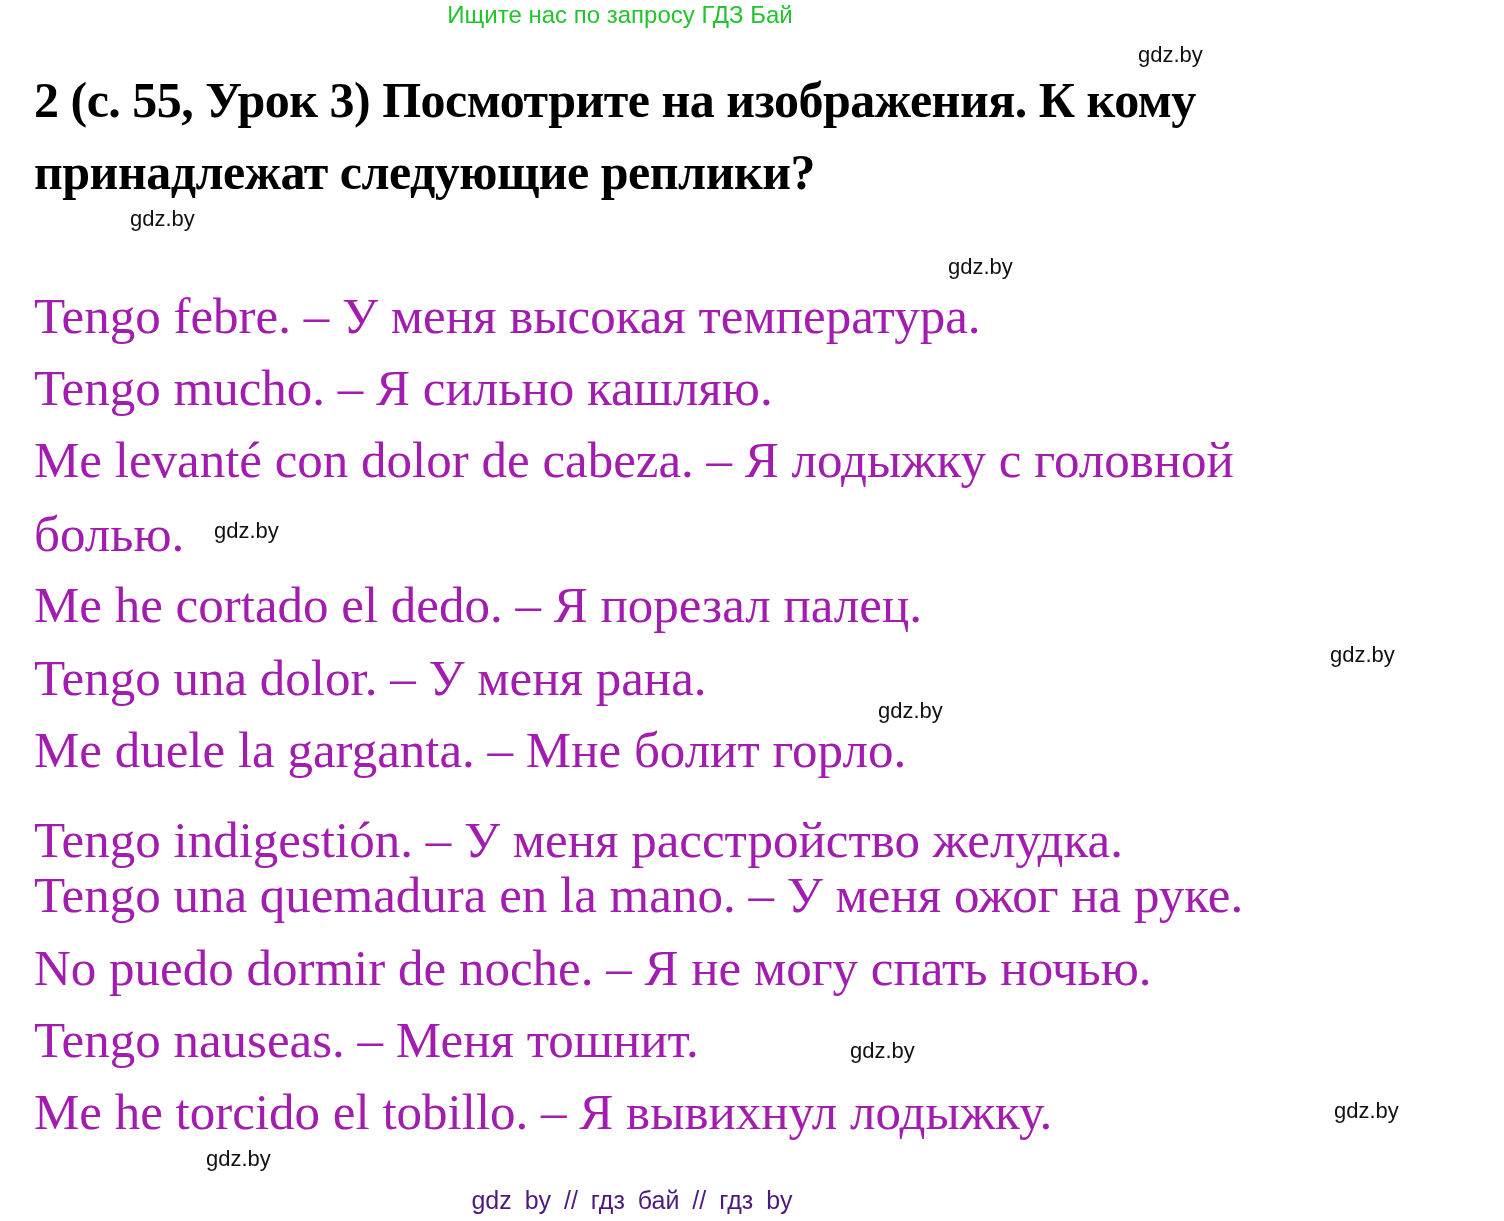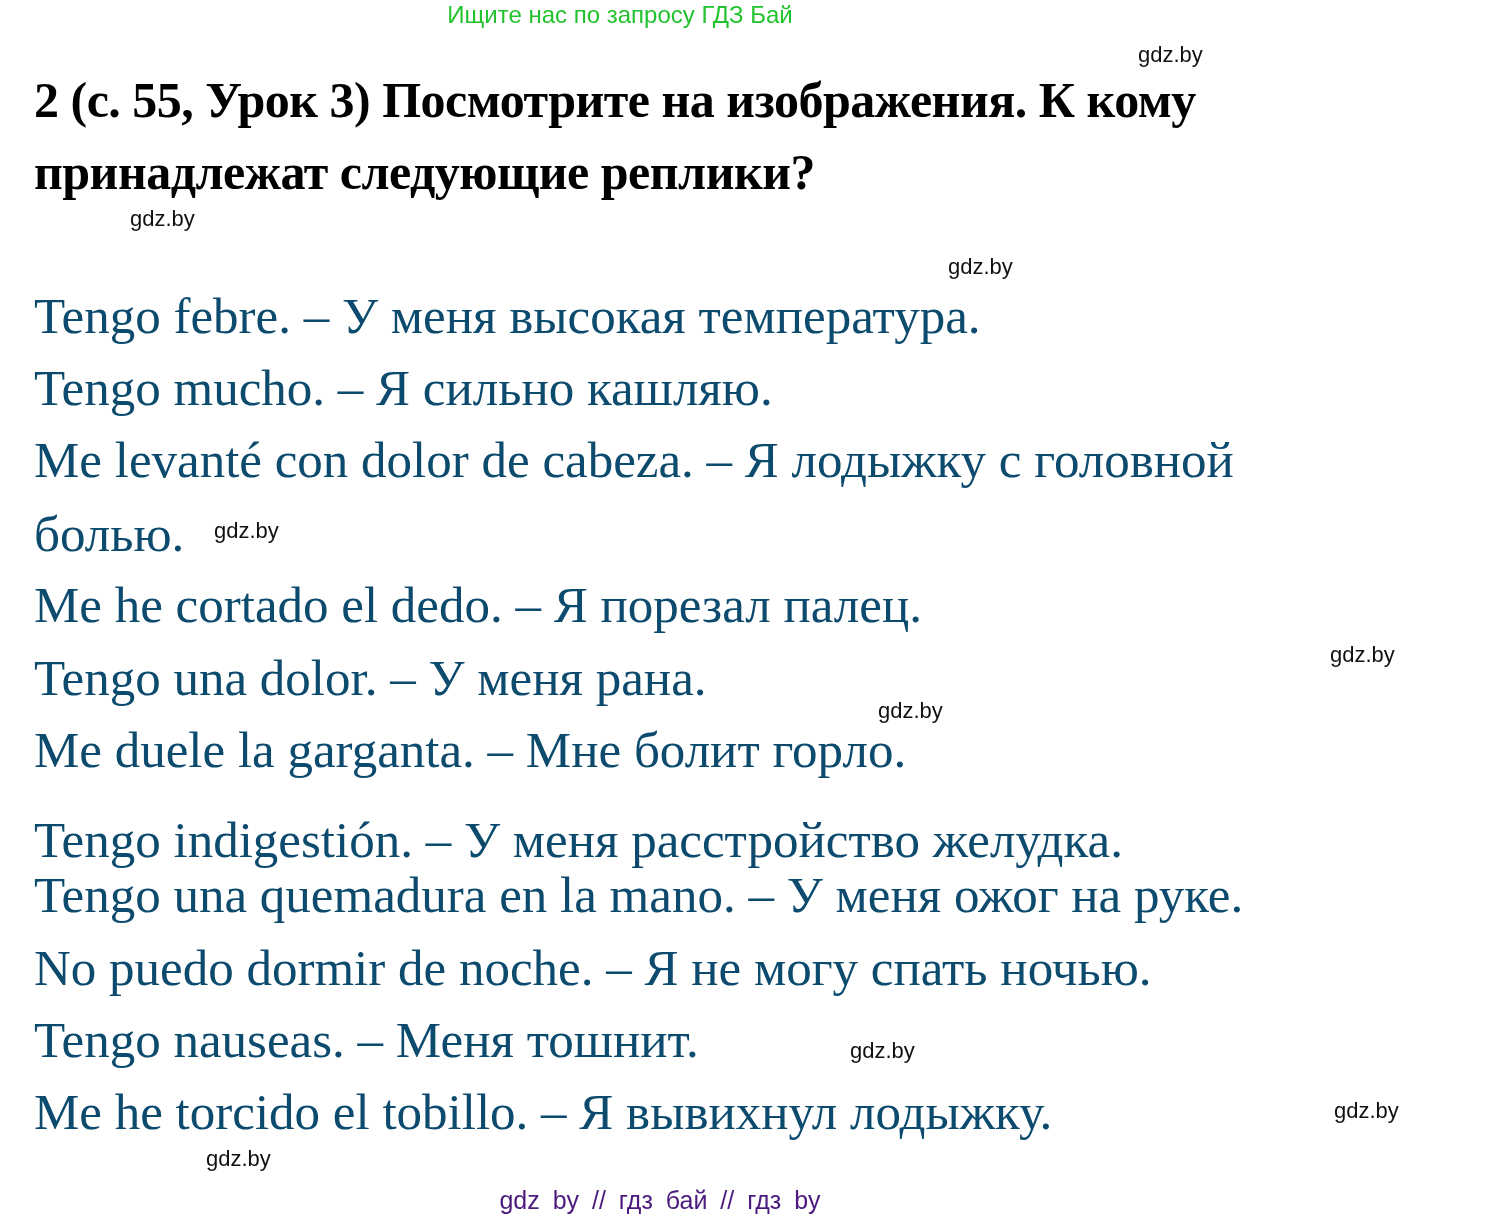--- a/index.html
+++ b/index.html
@@ -9,32 +9,31 @@
       font-family: "Liberation Sans", sans-serif; font-size: 24px; color: #22c32e;
       line-height: 30px;
     }
     .title {
       position: absolute; left: 34px; top: 64px; width: 1440px;
       font-family: "Liberation Serif", serif; font-weight: bold; font-size: 50px;
       line-height: 72px; color: #000; letter-spacing: -0.5px;
     }
     .line {
       position: absolute; left: 34px;
-      font-family: "Liberation Serif", serif; font-size: 51px; color: #0c4a6e;
+      font-family: "Liberation Serif", serif; font-size: 51px; color: #a21caf;
       line-height: 60px; white-space: nowrap;
     }
     .wm {
       position: absolute; font-family: "Liberation Sans", sans-serif;
       font-size: 22px; color: #111; line-height: 30px;
     }
     .footer {
       position: absolute; top: 1186px; left: 0; width: 1264px; text-align: center;
       font-family: "Liberation Sans", sans-serif; font-size: 25px; color: #4b1a7e;
       word-spacing: 6px;
-      padding-left: 28px;
     }
   </style>
 </head>
 <body>
 
 <div class="banner">Ищите нас по запросу ГДЗ Бай</div>
 
 <div class="title">2 (с. 55, Урок 3) Посмотрите на изображения. К кому принадлежат следующие реплики?</div>
 
 <div class="line" style="top:286px">Tengo febre. – У меня высокая температура.</div>

